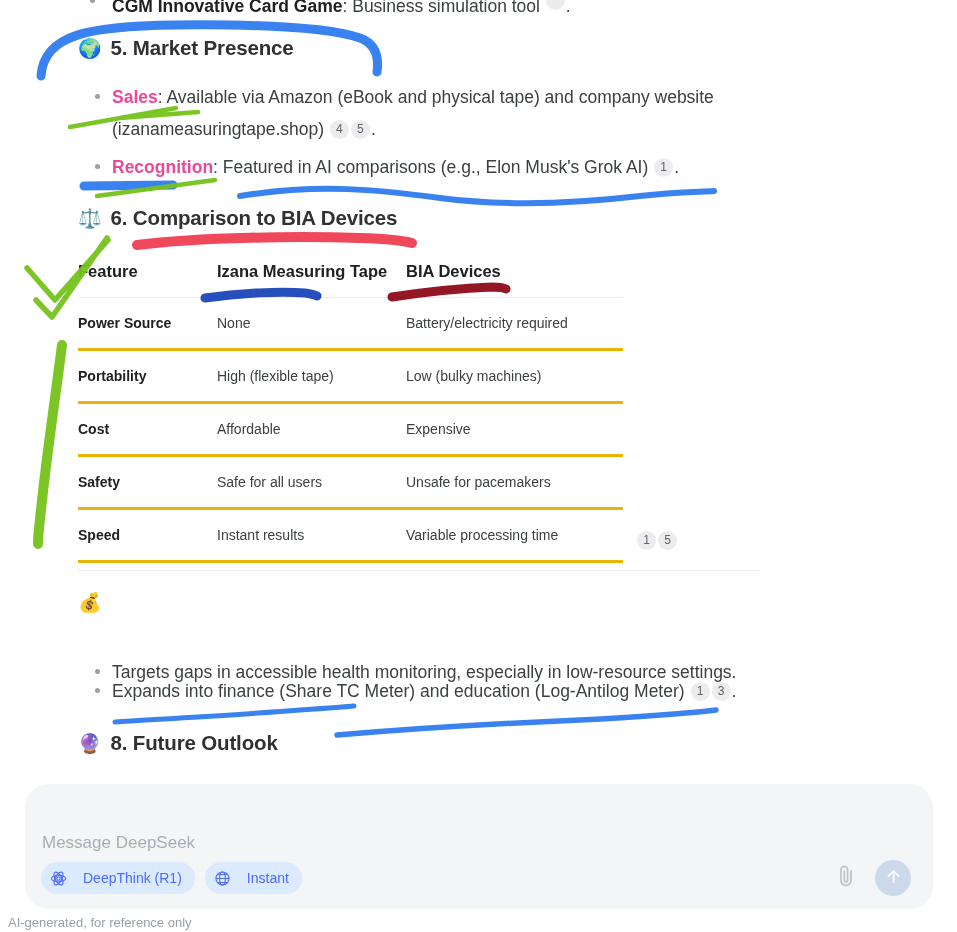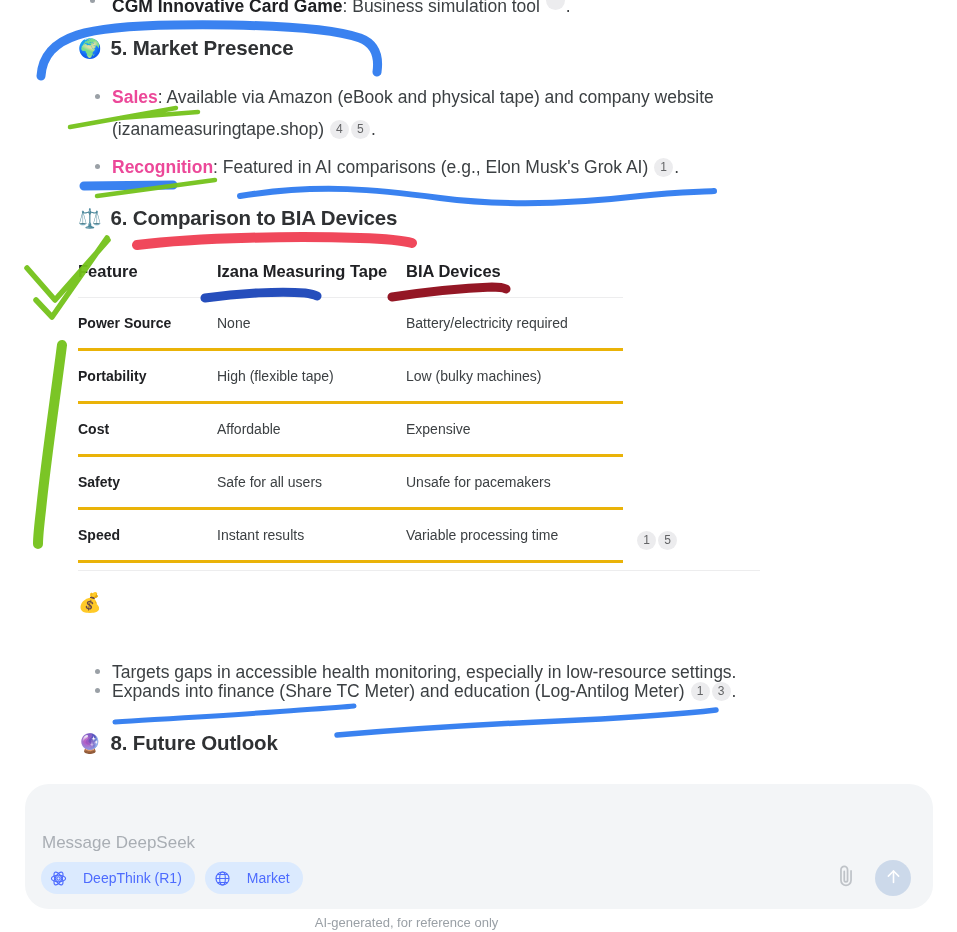--- a/index.html
+++ b/index.html
@@ -189,23 +189,23 @@
     width: 36px; height: 36px;
     border-radius: 50%;
     background: #ccd9ea;
     display: flex; align-items: center; justify-content: center;
     cursor: pointer;
   }
   .footnote {
     position: absolute;
     left: 0; top: 915px;
     width: 813px;
-    text-align: center;
     font-size: 13px;
     color: #9aa0a6;
+    padding-left: 8px;
   }
 </style>
 </head>
 <body>
 
 <div id="page">
 
   <div class="content">
 
     <div class="cut-line">
@@ -342,21 +342,21 @@
       <div class="chip">
         <span>
           <svg width="17" height="17" viewBox="0 0 24 24" fill="none" stroke="#4d6bfe" stroke-width="1.6">
             <circle cx="12" cy="12" r="9.2"></circle>
             <ellipse cx="12" cy="12" rx="4" ry="9.2"></ellipse>
             <line x1="2.8" y1="12" x2="21.2" y2="12"></line>
             <line x1="4.6" y1="6.4" x2="19.4" y2="6.4"></line>
             <line x1="4.6" y1="17.6" x2="19.4" y2="17.6"></line>
           </svg>
         </span>
-        <span>Market</span>
+        <span>Instant</span>
       </div>
     </div>
 
     <div class="right-tools">
       <div class="attach-btn">
         <span>
           <svg width="22" height="26" viewBox="0 0 24 28" fill="none" stroke="#bfc3c8" stroke-width="1.9" stroke-linecap="round">
             <path d="M17.5 8.5 v10.2 a5.5 5.5 0 0 1 -11 0 V7.2 a3.6 3.6 0 0 1 7.2 0 v11.4 a1.8 1.8 0 0 1 -3.6 0 V9"></path>
           </svg>
         </span>

